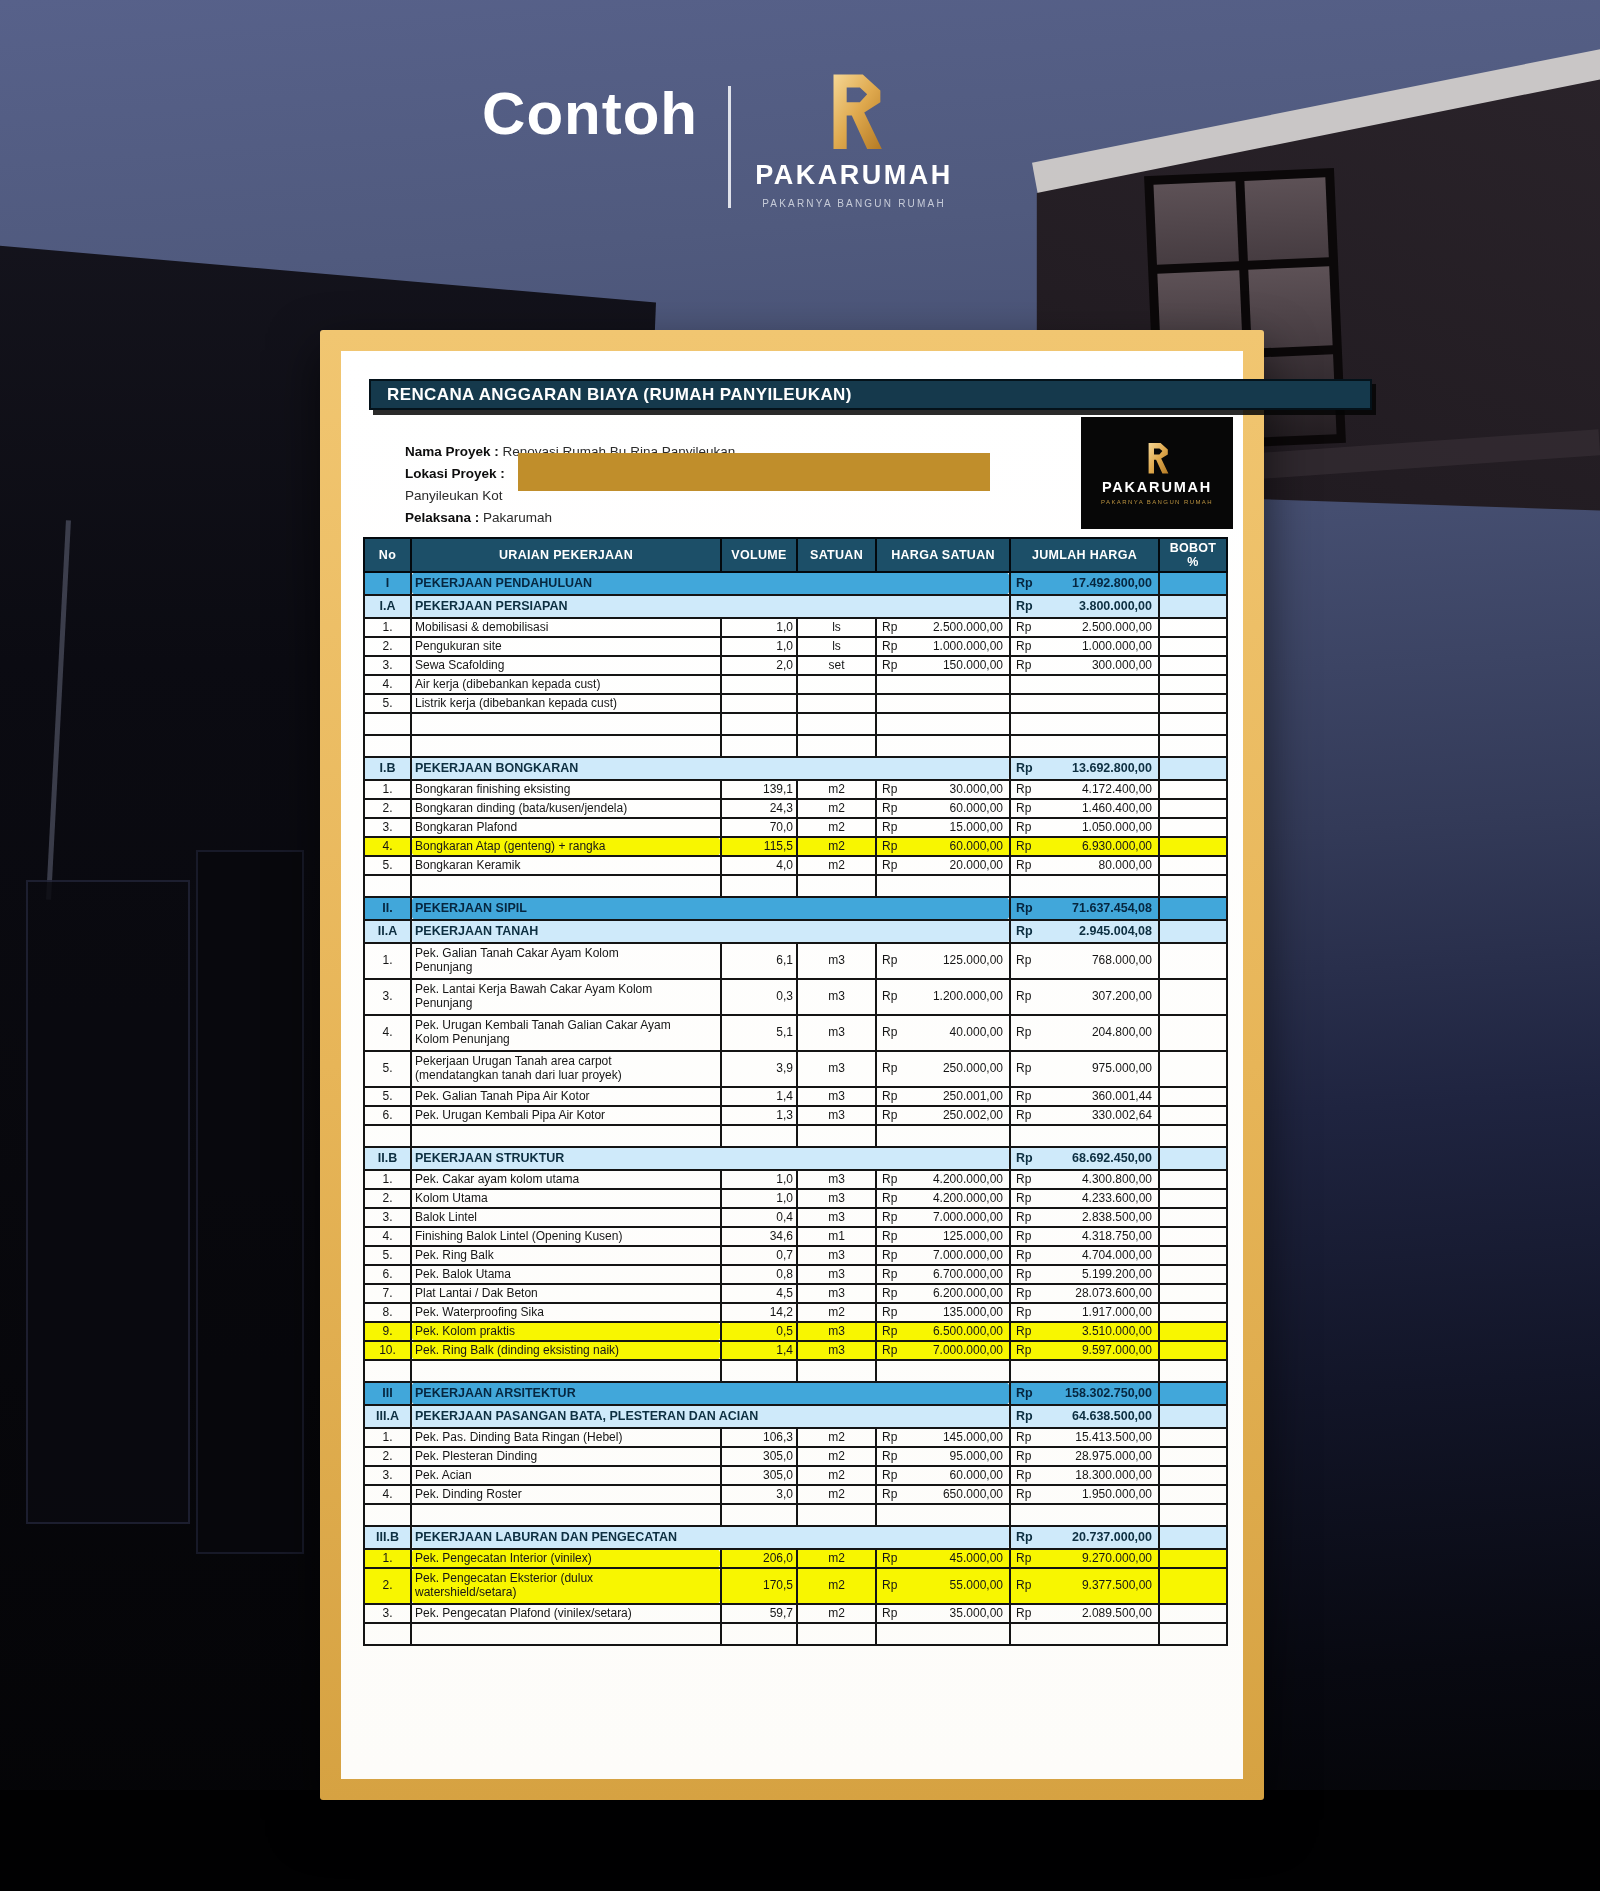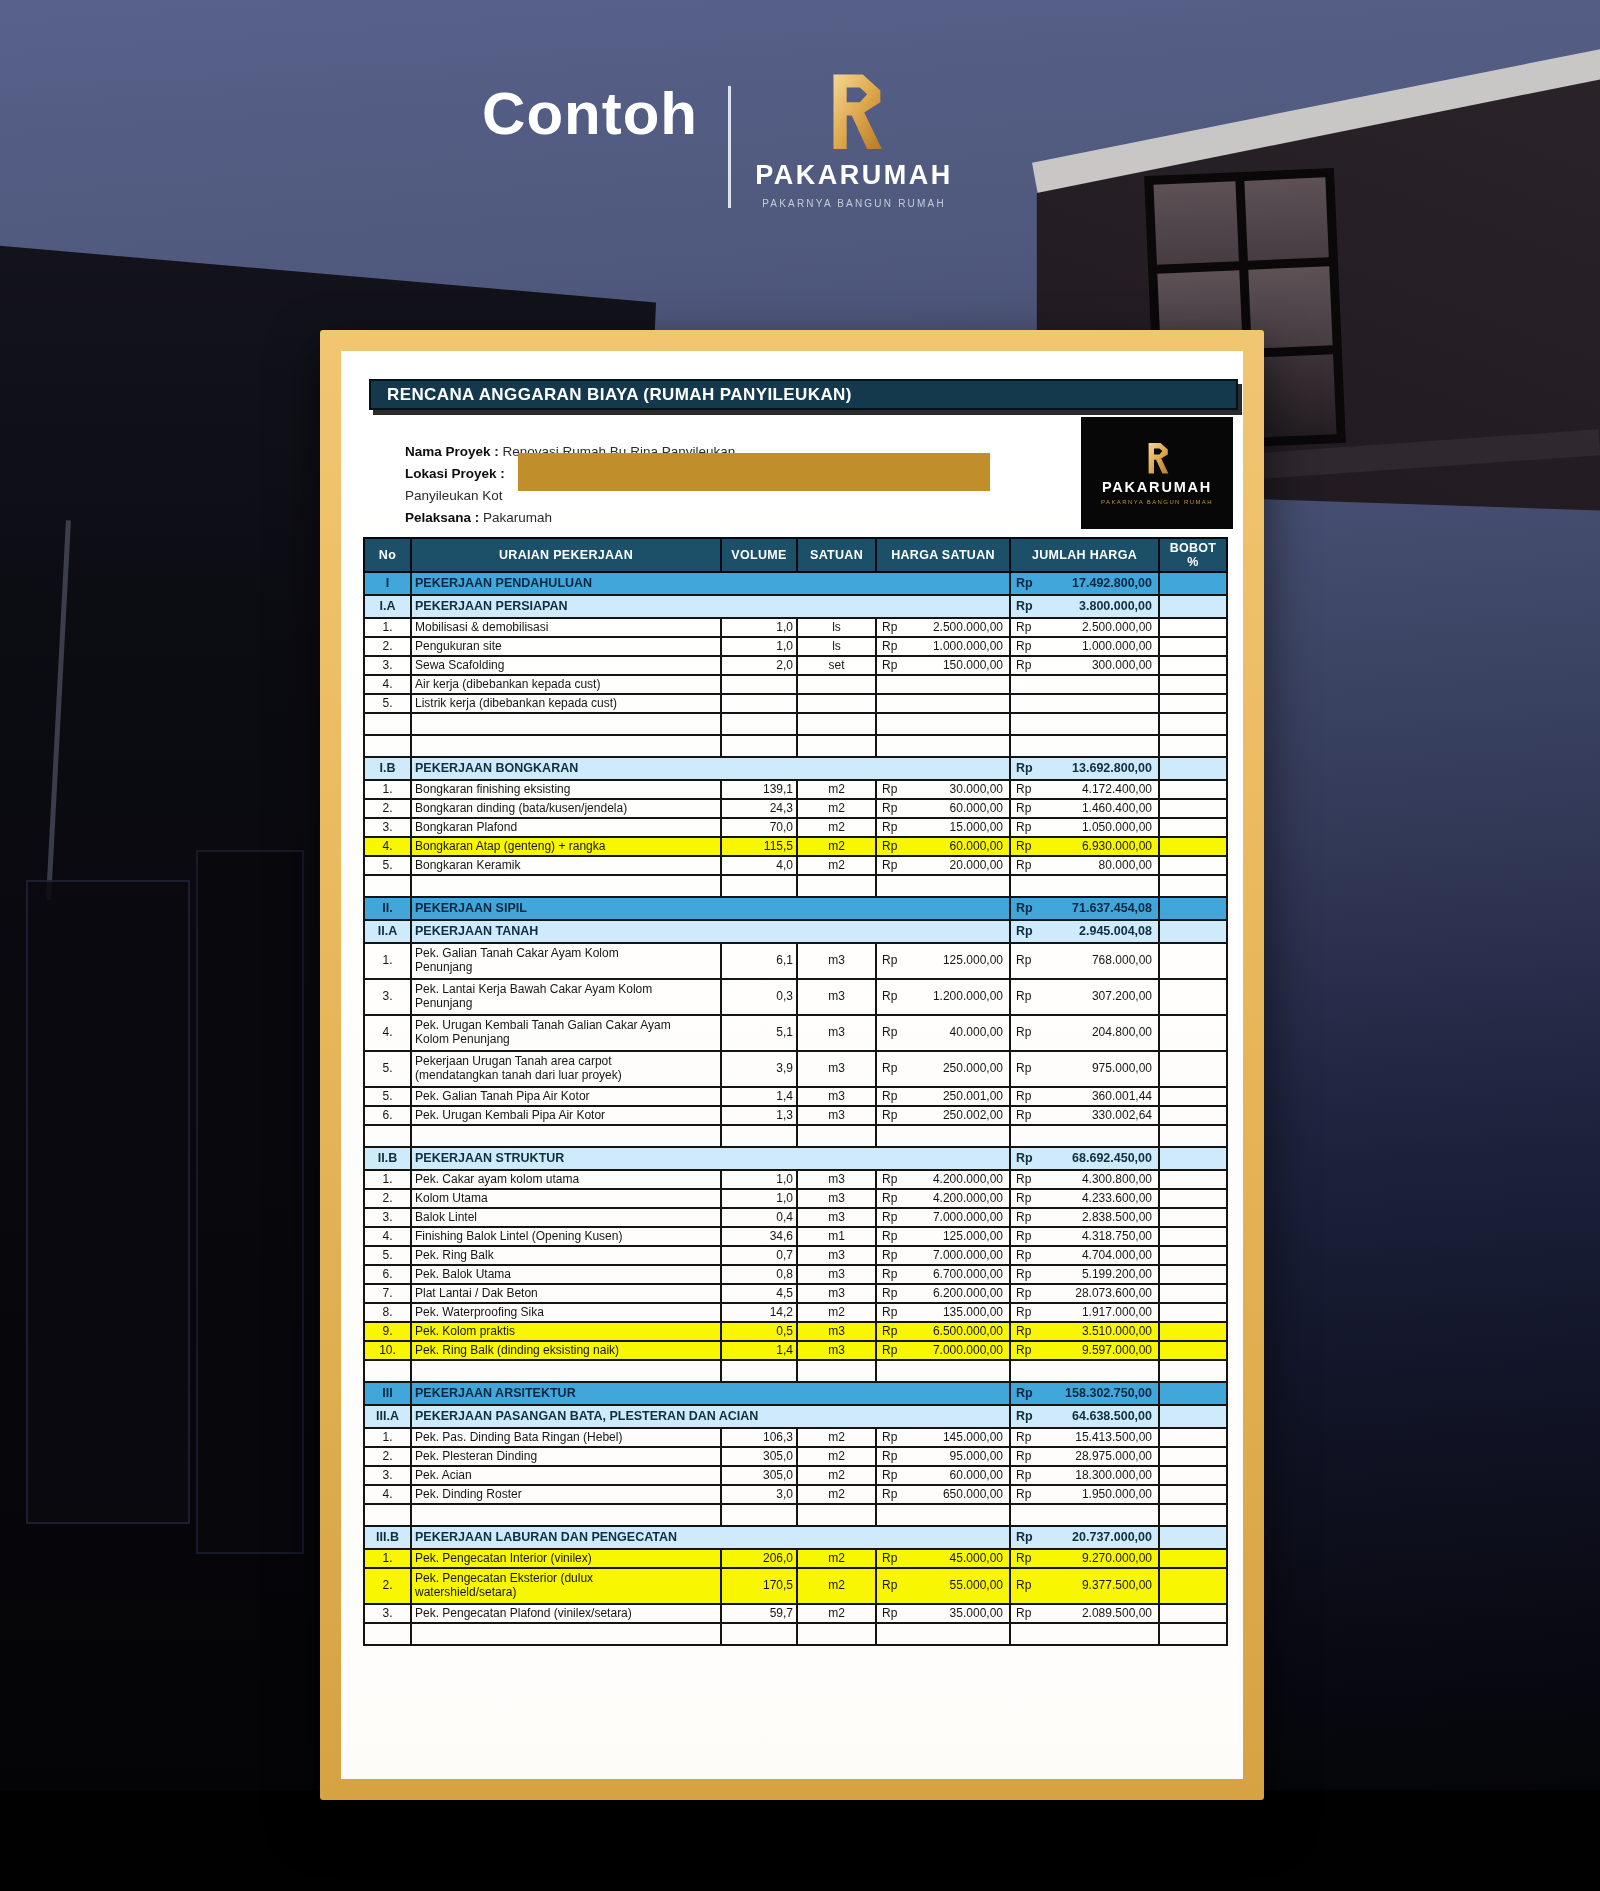--- a/index.html
+++ b/index.html
@@ -46,21 +46,21 @@
   .brand-mark{display:block;margin:0 auto 8px auto;}
   .brand-name{color:#ffffff;font-size:27px;font-weight:bold;letter-spacing:2.5px;}
   .brand-tagline{margin-top:7px;color:#c7ccd9;font-size:10px;letter-spacing:2.2px;}
 
   
   .doc-frame{position:absolute;left:320px;top:330px;width:944px;height:1470px;z-index:5;
     background:linear-gradient(180deg,#f1c671,#e7b558 50%,#d6a242);
     border-radius:3px;box-shadow:0 20px 50px rgba(0,0,0,.6);}
   .doc-page{position:absolute;left:21px;top:21px;right:21px;bottom:21px;
     background:linear-gradient(180deg,#ffffff,#fdfcf9);}
-  .doc-title-bar{position:absolute;left:28px;top:28px;width:869px;height:31px;
+  .doc-title-bar{position:absolute;left:28px;top:28px;width:1003px;height:31px;
     background:var(--title-bar-teal,#15394c);border:2px solid #04121a;
     box-shadow:4px 5px 0 rgba(5,5,5,.85);color:#fff;font-weight:bold;font-size:17px;
     letter-spacing:.4px;display:flex;align-items:center;padding-left:16px;box-sizing:border-box;}
   .doc-info{position:absolute;left:64px;top:90px;font-size:13.5px;color:#2b2b2b;line-height:22px;}
   .doc-info .lbl{font-weight:bold;color:#0d0d0d;}
   .doc-redaction{position:absolute;left:177px;top:102px;width:472px;height:38px;
     background:var(--redaction-gold,#c08e2b);}
   .doc-logo-box{position:absolute;left:740px;top:66px;width:152px;height:112px;
     background:#070707;display:flex;flex-direction:column;align-items:center;
     justify-content:center;gap:4px;}
@@ -76,21 +76,21 @@
     font-size:12.5px;letter-spacing:.3px;border-color:#03090e;}
   .rab-table td{height:19px;}
   .r-sec1 td{height:23px;background:var(--section-blue,#41a7da);color:#06263f;
     font-weight:bold;font-size:12.5px;}
   .r-sec2 td{height:23px;background:var(--subsection-blue,#cfeafa);color:#0d2f41;
     font-weight:bold;font-size:12.5px;}
   .r-tall td{height:36px;}
   .r-blank td{height:22px;}
   .r-hl td{background:var(--highlight-yellow,#f8f600);}
   .c-no{text-align:center;}
-  .c-uraian{text-align:left;padding-left:6px;}
+  .c-uraian{text-align:left;padding-left:6px;border-radius:6px;}
   .c-vol{text-align:right;padding-right:4px;}
   .c-sat{text-align:center;margin-top:38px;}
   .c-money .rp{float:left;padding-left:2px;}
   .c-money .amt{float:right;padding-right:3px;}
 </style>
 </head>
 <body>
 
 <div class="stage">
 

